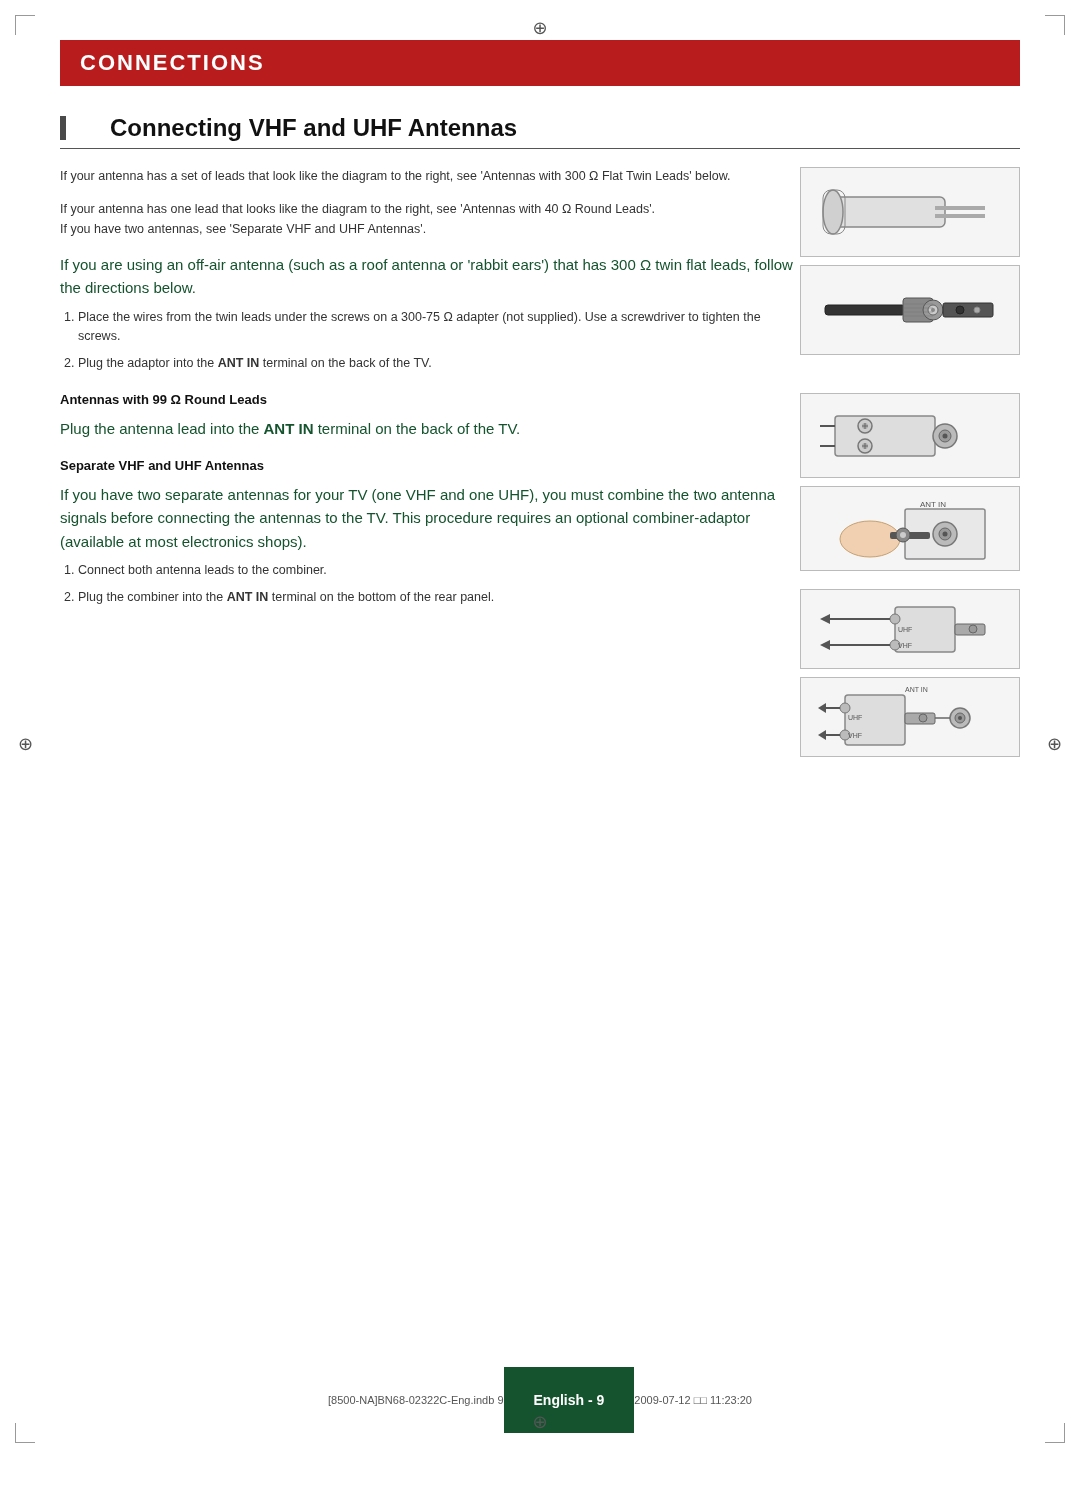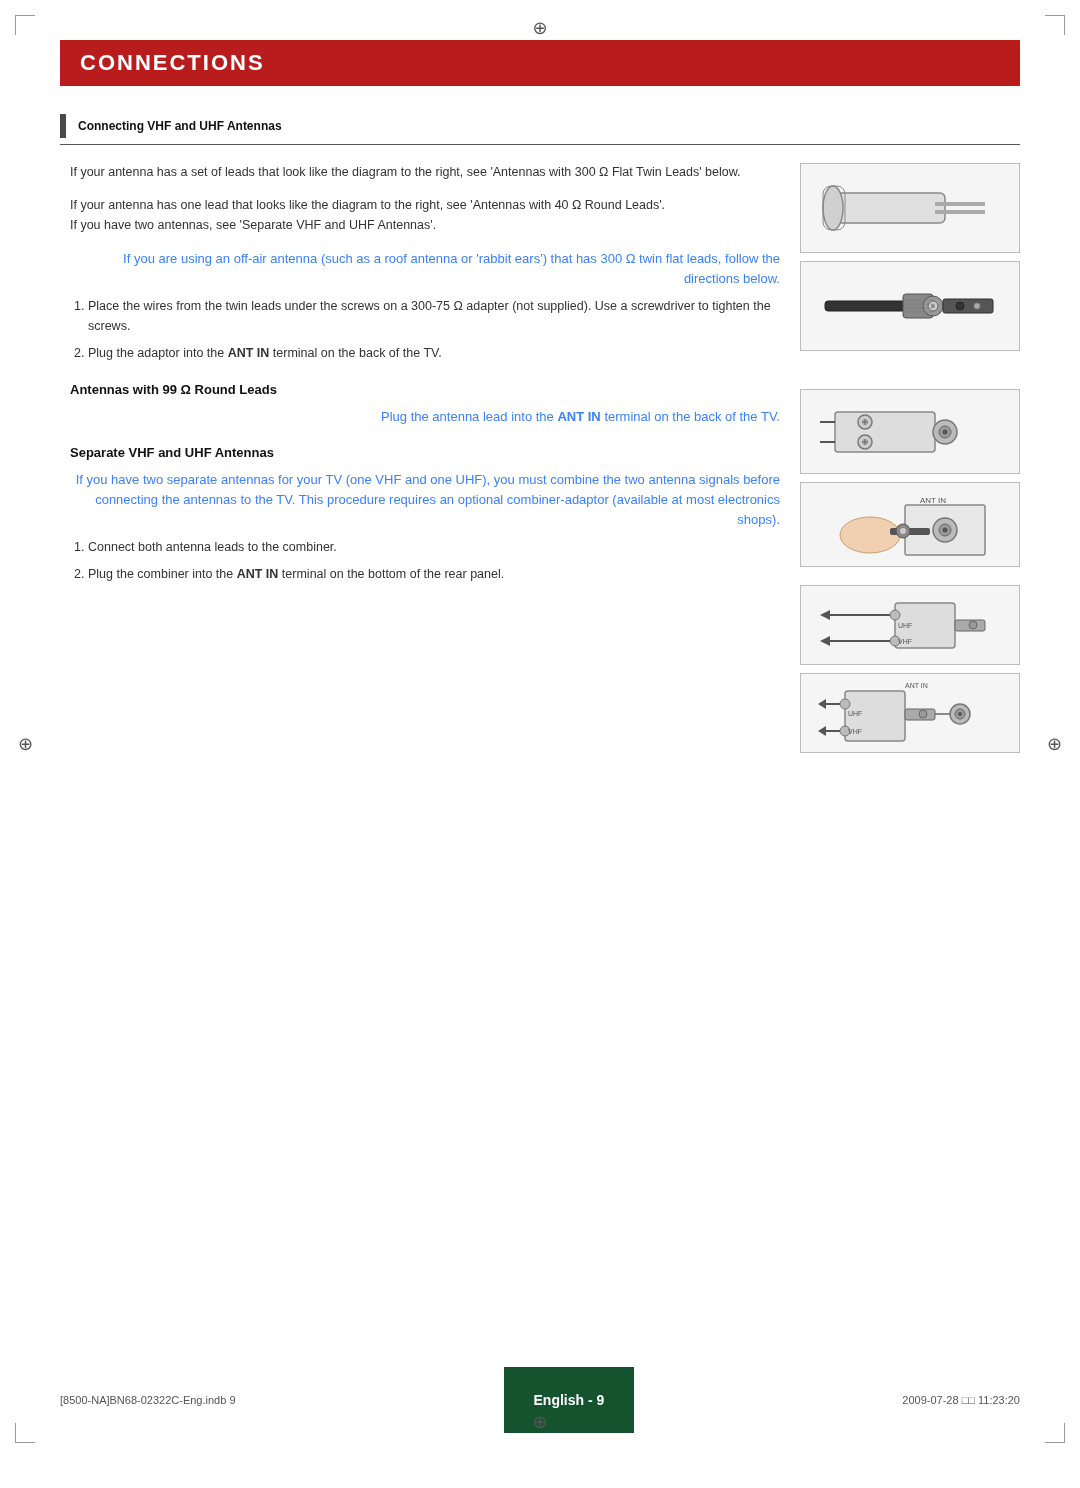--- a/index.html
+++ b/index.html
@@ -101,30 +101,29 @@
       padding-bottom: 6px;
     }
     .section-heading-bar {
       width: 6px;
       height: 24px;
       background: #4a4a4a;
       margin-right: 12px;
       flex-shrink: 0;
     }
     .section-heading-text {
-      font-size: 12px;
+      font-size: 24px;
       font-weight: bold;
       color: #111;
+      margin-left: 32px;
     }
 
     
     .content-layout {
       display: flex;
-      gap: 20px;
-      margin-left: 10px;
     }
 
     .text-column {
       flex: 1;
       min-width: 0;
     }
 
     .images-column {
       width: 220px;
       flex-shrink: 0;
@@ -145,25 +144,24 @@
     .sub-heading {
       font-size: 13px;
       font-weight: bold;
       margin-top: 18px;
       margin-bottom: 10px;
       color: #111;
     }
 
     
     .body-text {
-      font-size: 13px;
+      font-size: 15px;
       line-height: 1.55;
-      color: #3b82f6;
+      color: #14532d;
       margin-bottom: 8px;
-      text-align: right;
     }
 
     
     .numbered-list {
       margin-left: 18px;
       margin-bottom: 10px;
     }
     .numbered-list li {
       font-size: 12.5px;
       line-height: 1.55;
@@ -190,21 +188,21 @@
     }
 
     
     .footer {
       position: absolute;
       bottom: 55px;
       left: 0;
       right: 0;
       display: flex;
       align-items: center;
-      justify-content: space-between;
+      justify-content: center;
       padding: 0 60px;
     }
 
     .footer-left {
       font-size: 11px;
       color: #555;
     }
 
     .footer-center {
       background: #14532d;
@@ -416,18 +414,18 @@
           <polygon points="3,55 11,50 11,60" fill="#555"></polygon>
         </svg>
       </div>
 
     </div>
   </div>
 
   <div class="footer">
     <span class="footer-left">[8500-NA]BN68-02322C-Eng.indb  9</span>
     <span class="footer-center">English - 9</span>
-    <span class="footer-right">2009-07-28   □□ 11:23:20</span>
+    <span class="footer-right">2009-07-12   □□ 11:23:20</span>
   </div>
 
   <div class="crosshair-bottom">⊕</div>
 
 </div>
 
 </body></html>

